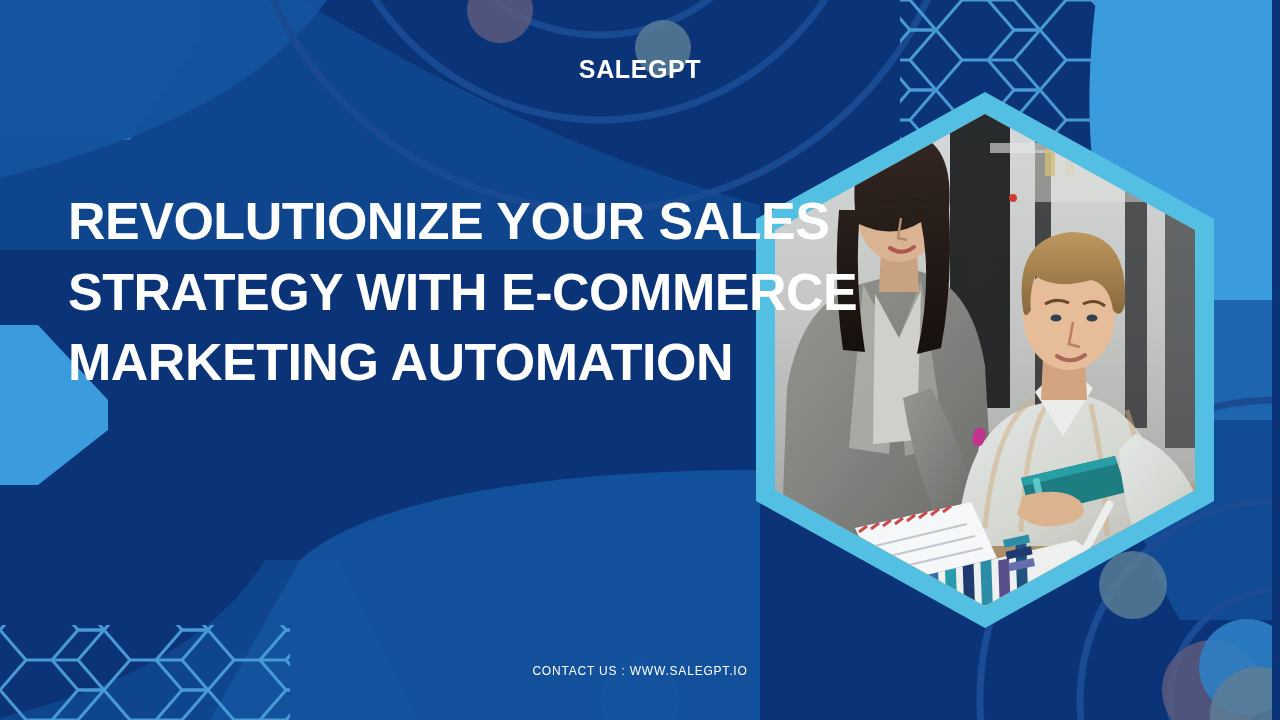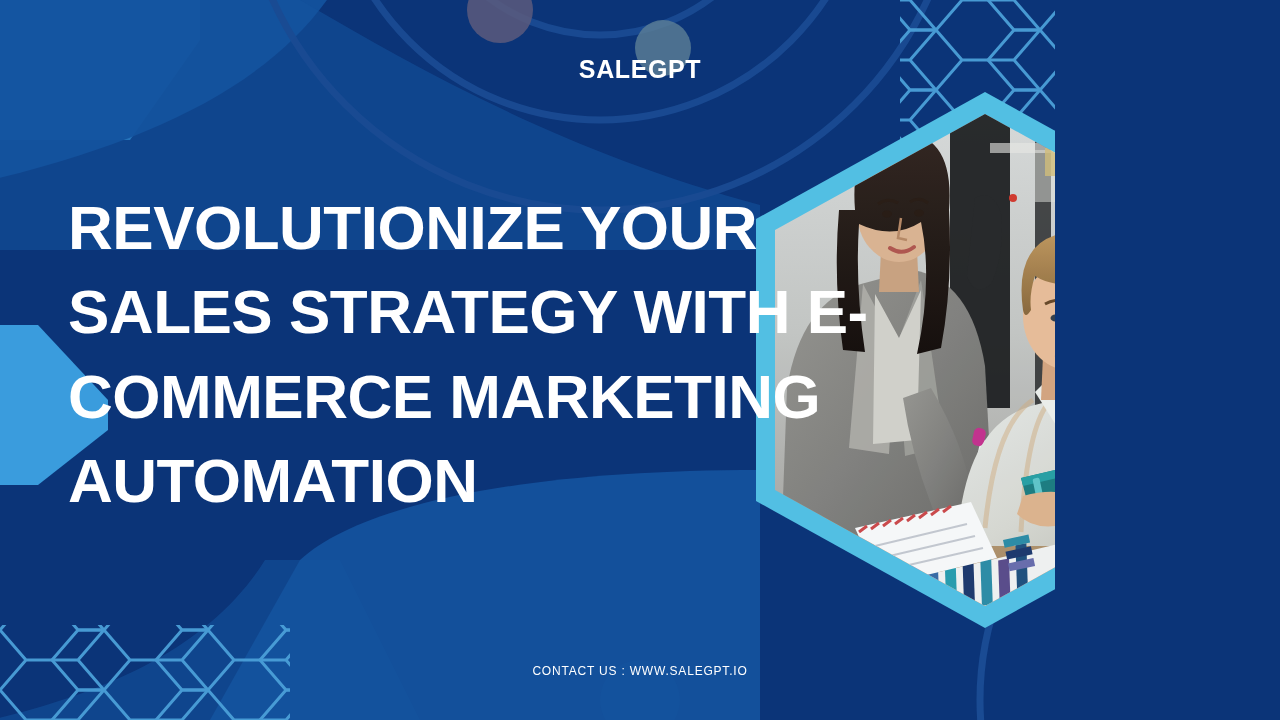--- a/index.html
+++ b/index.html
@@ -3,21 +3,21 @@
 <meta charset="utf-8">
 <style>
   * { margin:0; padding:0; box-sizing:border-box; }
   html,body{
     width:1280px; height:720px; overflow:hidden;
     background:#0b3478;
     font-family:"Liberation Sans", sans-serif;
   }
   #banner{
     position:relative;
-    width:1055px; height:720px;
+    width:1272px; height:720px;
     overflow:hidden;
     background:#ec4899;
   }
   #bg-svg{ position:absolute; inset:0; width:1280px; height:720px; }
 
   
   .brand{
     position:absolute;
     left:0; top:55px; width:1280px;
     text-align:center;
@@ -28,21 +28,21 @@
     z-index:40;
   }
 
   
   .headline{
     position:absolute;
     left:68px; top:186px;
     width:800px;
     z-index:35;
     color:#ffffff;
-    font-size:62px;
+    font-size:52px;
     font-weight:bold;
     line-height:1.36;
     letter-spacing:-0.5px;
     text-transform:uppercase;
   }
 
   
   .footer{
     position:absolute;
     left:0; bottom:42px; width:1280px;

